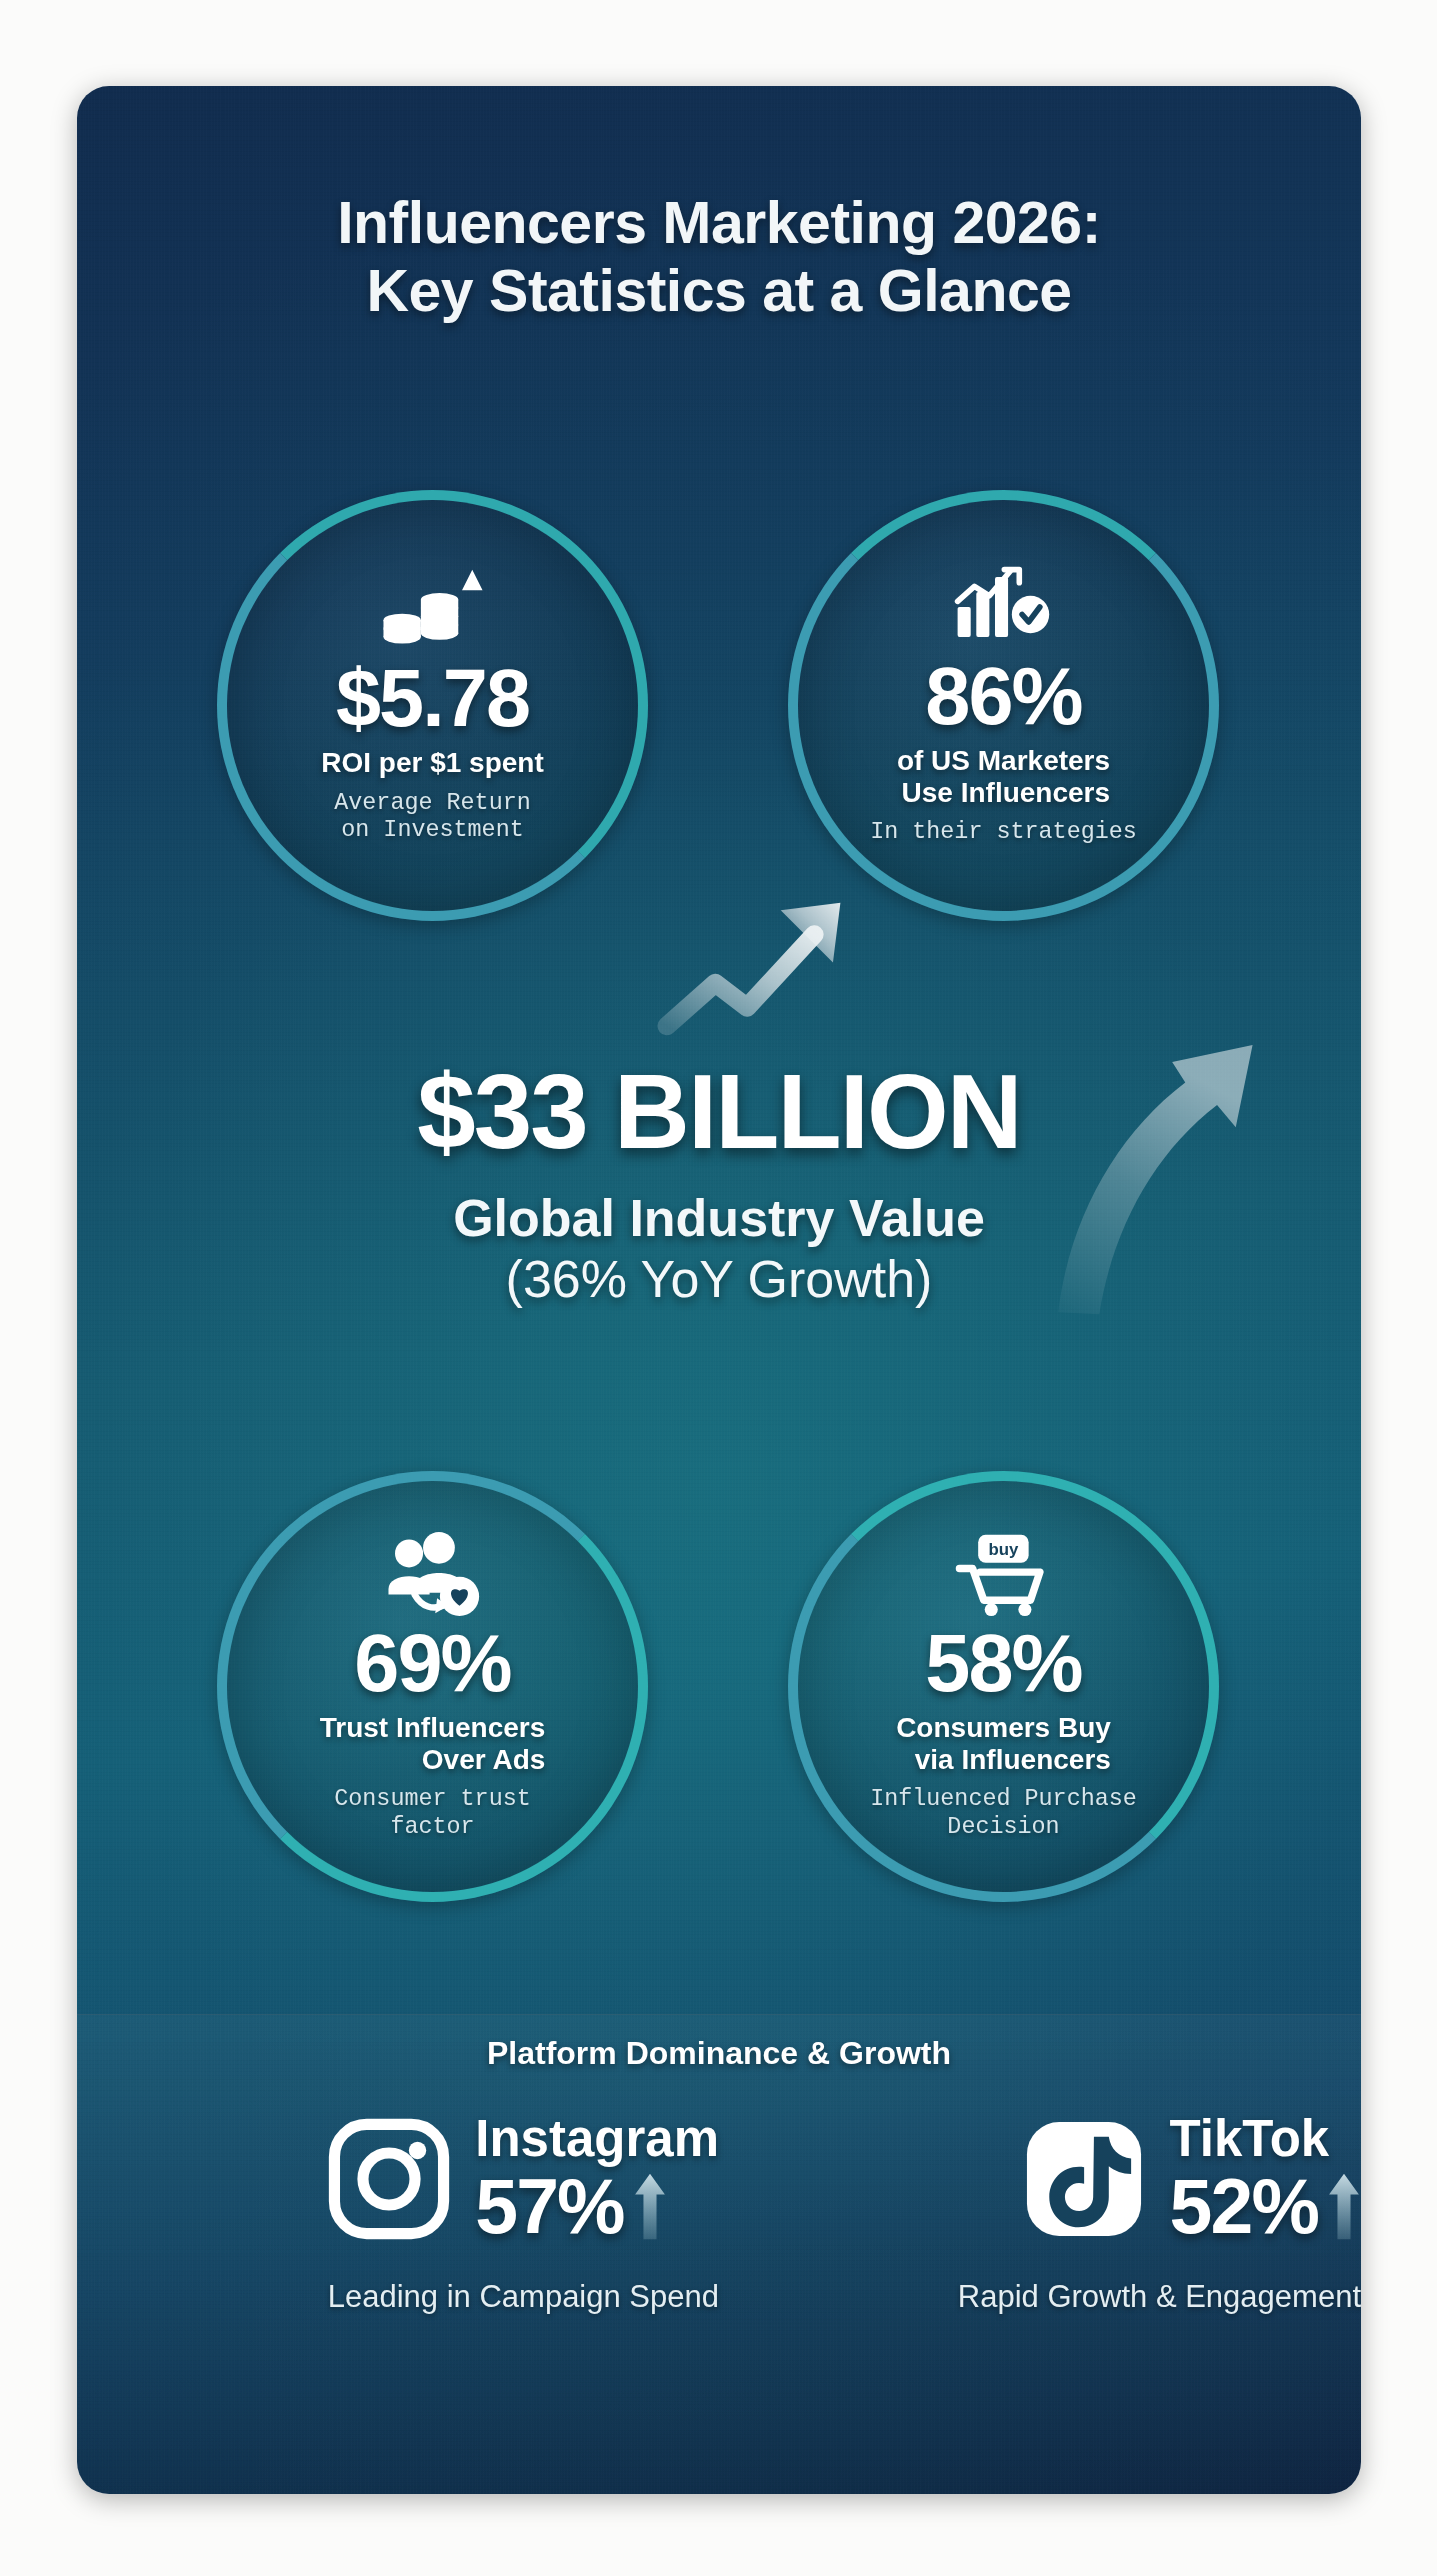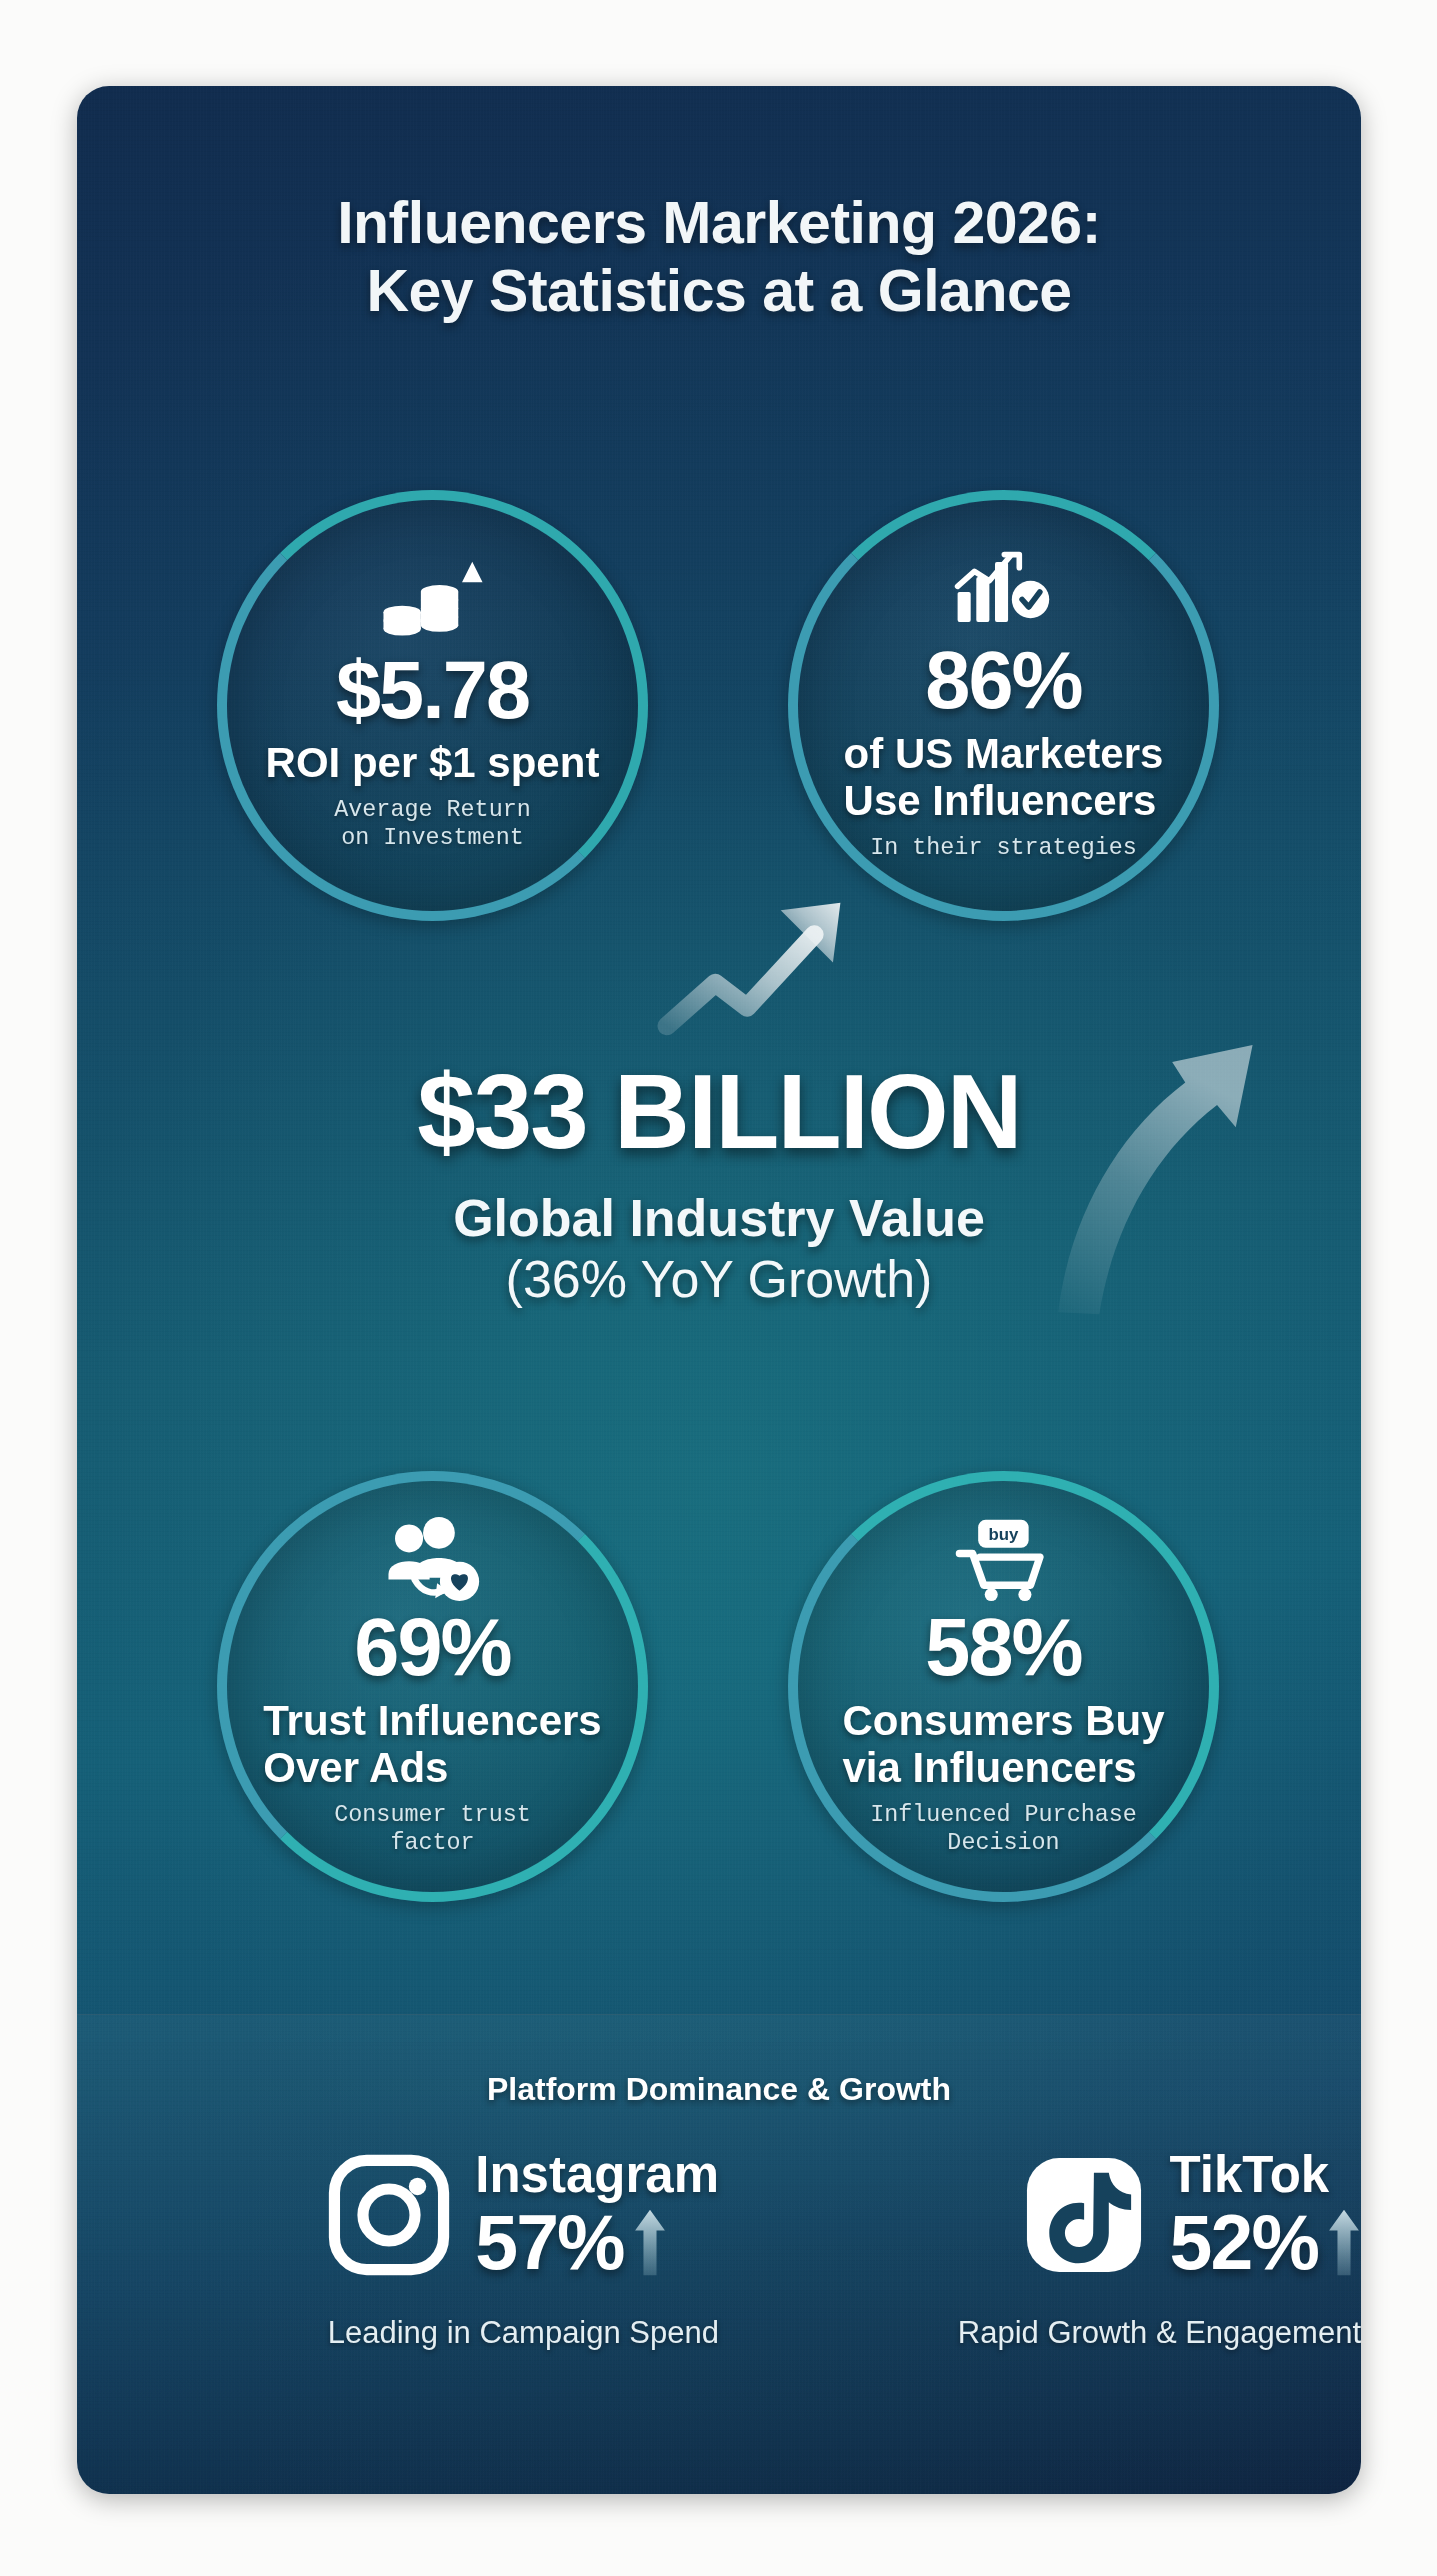--- a/index.html
+++ b/index.html
@@ -105,23 +105,23 @@
     font-weight: bold;
     font-size: 81px;
     line-height: 1;
     letter-spacing: -1.9px;
     text-shadow: 0 3.7px 8.4px rgba(0,0,0,0.45);
     margin-top: 1.9px;
   }
   .stat-label {
     color: #ffffff;
     font-weight: bold;
-    font-size: 42px;
+    font-size: 28px;
     line-height: 1.12;
-    text-align: left;
+    text-align: right;
     margin-top: 8.4px;
     text-shadow: 0 2.8px 6.6px rgba(0,0,0,0.42);
   }
   .stat-sub {
     color: #d7e6ec;
     font-size: 23.4px;
     line-height: 1.18;
     text-align: center;
     margin-top: 11.2px;
     text-shadow: 0 1.9px 4.7px rgba(0,0,0,0.38);
@@ -194,21 +194,21 @@
     height: 479px;
     z-index: 6;
     border-top: 0.9px solid rgba(255,255,255,0.10);
     background: linear-gradient(180deg, rgba(255,255,255,0.035) 0%, rgba(0,0,0,0.14) 100%);
   }
   #platform-heading {
     text-align: center;
     color: #ffffff;
     font-weight: bold;
     font-size: 32px;
-    margin-top: 56px;
+    margin-top: 20px;
     text-shadow: 0 2.8px 6.6px rgba(0,0,0,0.42);
   }
   #platform-row {
     display: flex;
     margin-top: 41px;
   }
   .platform-col {
     flex: 1;
     display: flex;
     flex-direction: column;

